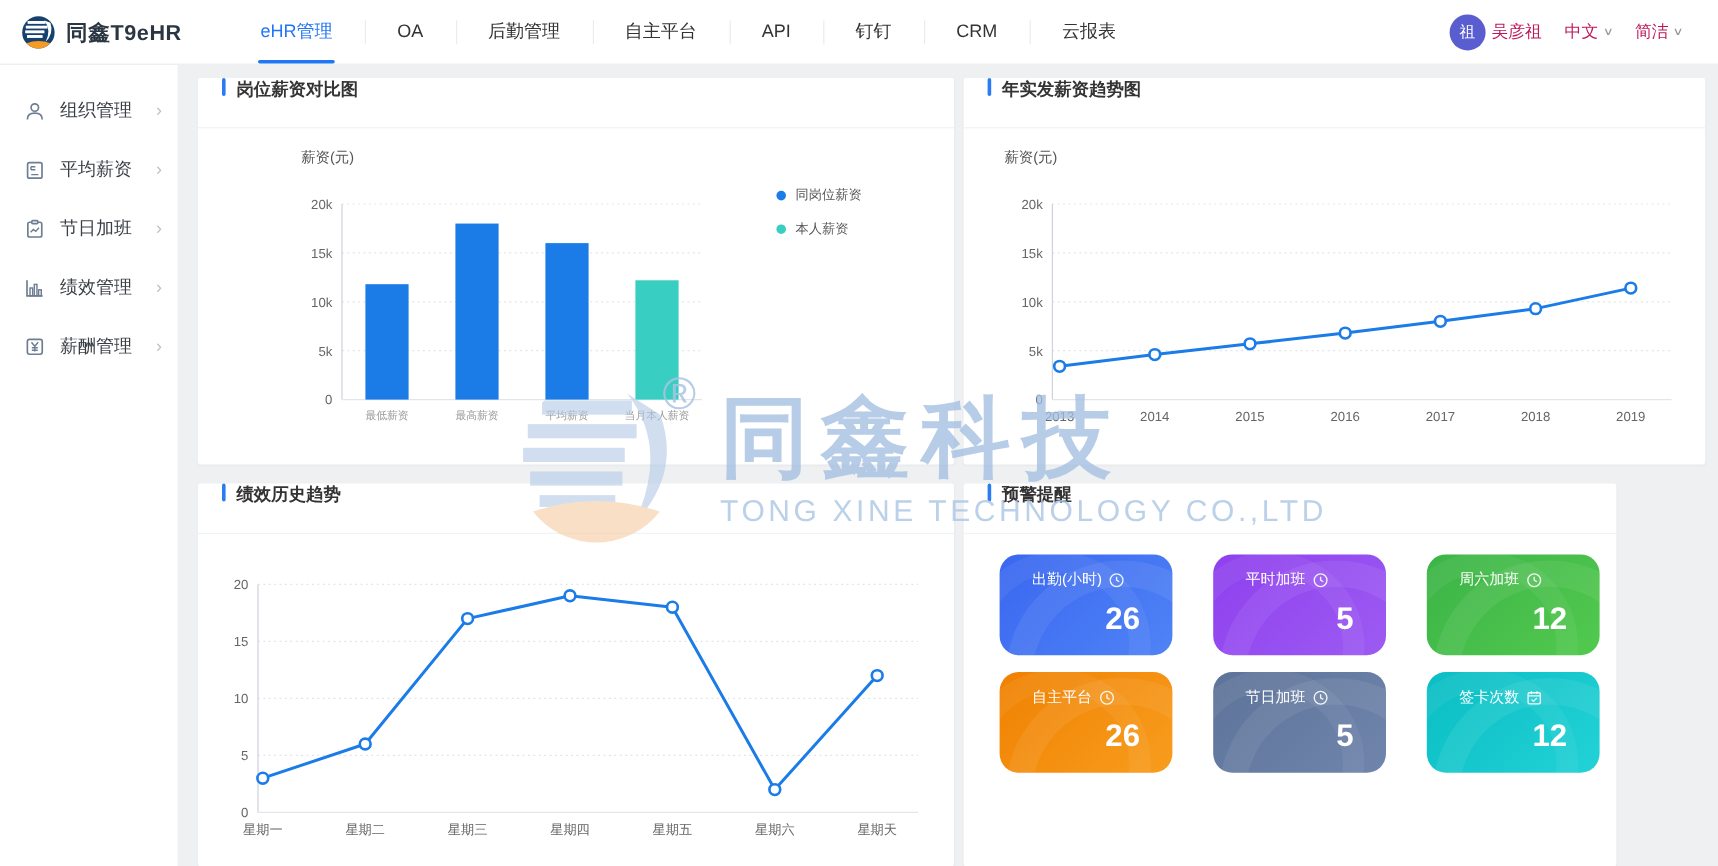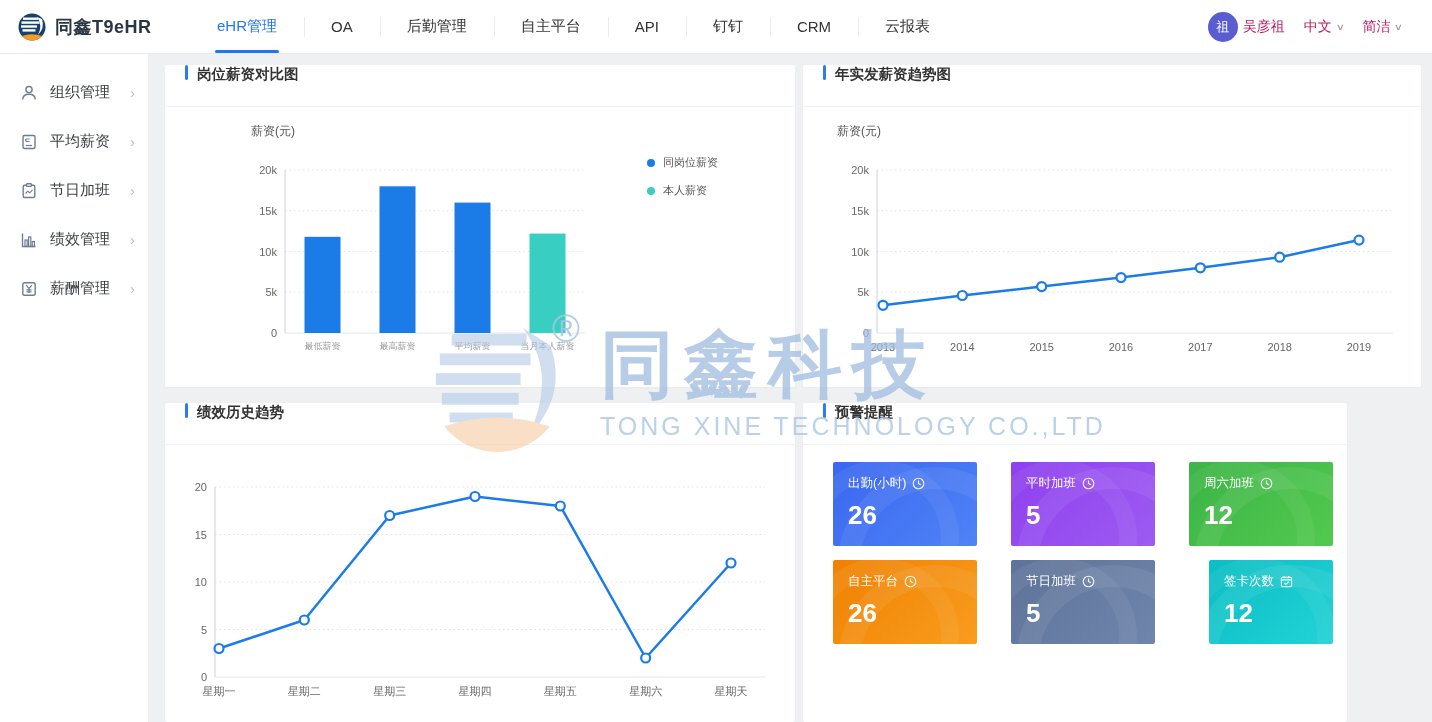--- a/index.html
+++ b/index.html
@@ -51,21 +51,21 @@
   #chart1 { left:20px; top:95px; } #chart2 { left:20px; top:95px; } #chart3 { left:20px; top:70px; }
   svg text { font-family:"Liberation Sans","DejaVu Sans",sans-serif; }
   
   .legend { position:absolute; left:482px; top:90px; }
   .legend-item { display:flex; align-items:center; margin-bottom:13px; cursor:pointer; }
   .legend-dot { width:8px; height:8px; border-radius:50%; margin-right:8px; }
   .legend-label { font-size:11px; color:#555; }
   
   .cards { position:absolute; left:30px; top:59px; display:grid;
            grid-template-columns:repeat(3,144px); grid-auto-rows:84px; column-gap:34px; row-gap:14px; }
-  .card { border-radius:2px; color:#fff; padding:13px 15px; position:relative; overflow:hidden; }
+  .card { border-radius:16px; color:#fff; padding:13px 27px; position:relative; overflow:hidden;text-align:right; }
   .card::before { content:""; position:absolute; width:150px; height:150px; border-radius:50%;
                   border:22px solid rgba(255,255,255,0.07); right:-55px; top:5px; }
   .card::after  { content:""; position:absolute; width:120px; height:120px; border-radius:50%;
                   border:18px solid rgba(255,255,255,0.06); left:-30px; bottom:-70px; }
   .card-title { font-size:12.5px; display:flex; align-items:center; gap:6px; position:relative; z-index:1; }
   .card-value { font-size:26px; font-weight:bold; margin-top:8px; position:relative; z-index:1; }
   
   .watermark { position:absolute; left:428px; top:316px; z-index:40; pointer-events:none;
                display:flex; align-items:flex-start; }
   .wm-text { margin-left:34px; position:relative; padding-top:10px; }
@@ -356,21 +356,21 @@
     <div class="card" style="background: linear-gradient(135deg, rgb(94, 115, 153) 0%, rgb(111, 133, 171) 100%);">
       <div class="card-title">
           <span>节日加班</span>
         <svg width="13" height="13" viewBox="0 0 14 14">
             <circle cx="7" cy="7" r="5.7" fill="none" stroke="#fff" stroke-width="1.2" opacity="0.9"></circle>
             <path d="M7,3.8 L7,7 L9.4,8.4" fill="none" stroke="#fff" stroke-width="1.2" opacity="0.9"></path>
           </svg>
       </div>
       <div class="card-value">5</div>
     </div>
-    <div class="card" style="background: linear-gradient(135deg, rgb(10, 190, 196) 0%, rgb(34, 210, 214) 100%); margin-left: 20px;">
+    <div class="card" style="background: linear-gradient(135deg, rgb(10, 190, 196) 0%, rgb(34, 210, 214) 100%);">
       <div class="card-title">
           <span>签卡次数</span>
         <svg width="13" height="13" viewBox="0 0 14 14">
             <rect x="1.5" y="2.5" width="11" height="10" rx="1.2" fill="none" stroke="#fff" stroke-width="1.2" opacity="0.9"></rect>
             <path d="M1.5,5.2 L12.5,5.2 M4.5,1.2 L4.5,3.6 M9.5,1.2 L9.5,3.6" stroke="#fff" stroke-width="1.2" opacity="0.9"></path>
             <path d="M4.6,8.6 L6.3,10.2 L9.4,7.2" fill="none" stroke="#fff" stroke-width="1.2" opacity="0.9"></path>
           </svg>
       </div>
       <div class="card-value">12</div>
     </div>

